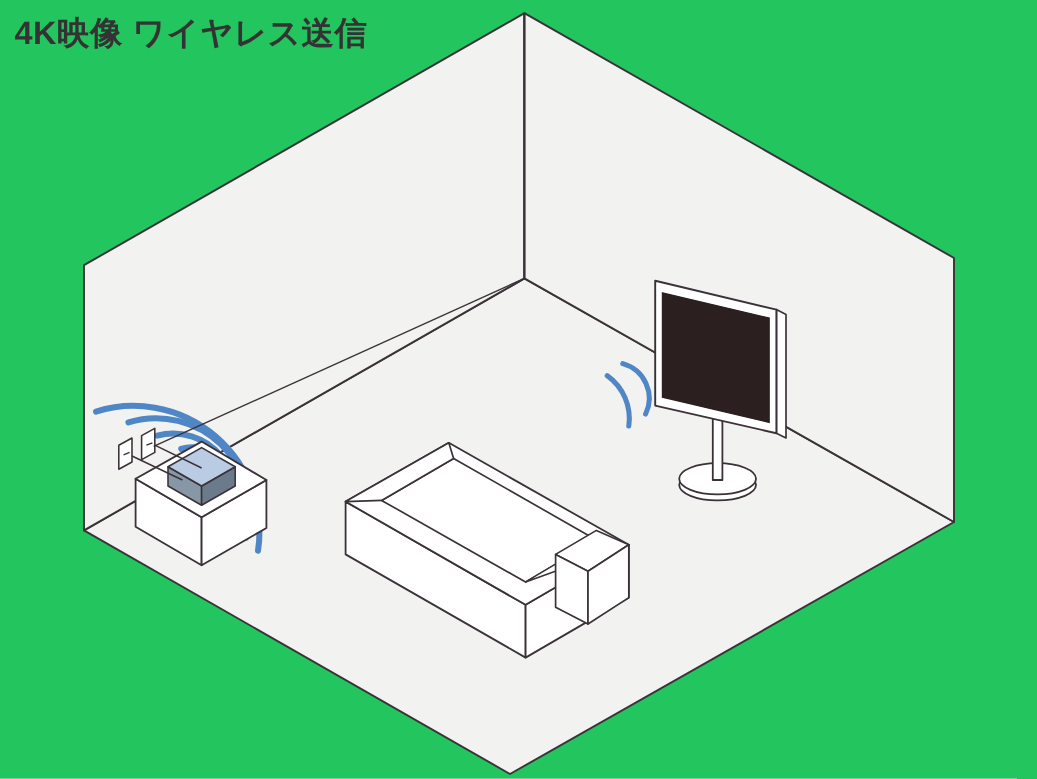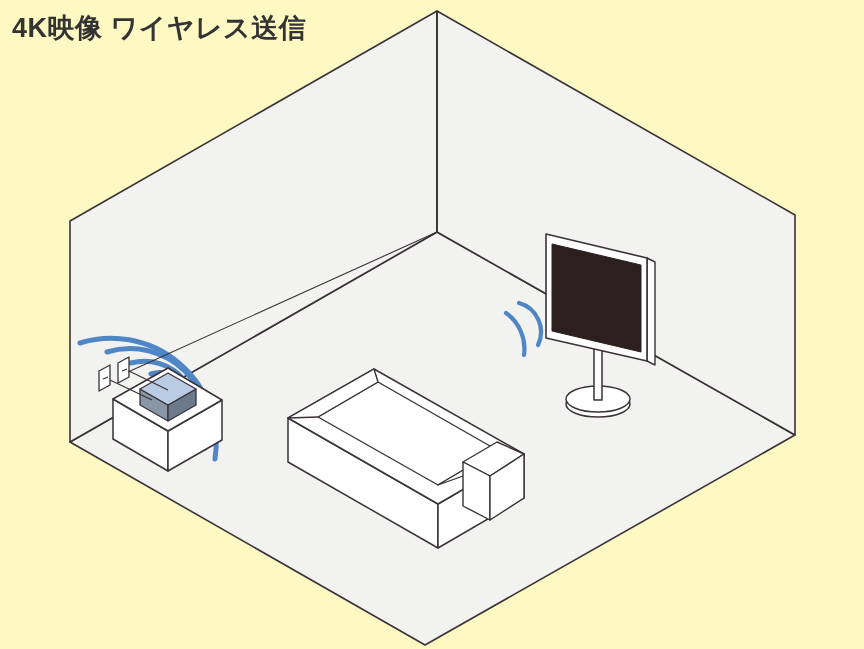--- a/index.html
+++ b/index.html
@@ -7,21 +7,21 @@
     padding: 0;
     background: #f2f2f0;
   }
   body {
     font-family: "Liberation Sans", sans-serif;
   }
   #stage {
     position: relative;
     width: 864px;
     height: 649px;
-    background: #fef9c3;
+    background: #22c55e;
     overflow: hidden;
   }
   #title {
     position: absolute;
     left: 12px;
     top: 10px;
     font-family: "Liberation Sans", sans-serif;
     font-size: 27px;
     font-weight: bold;
     color: #333333;

